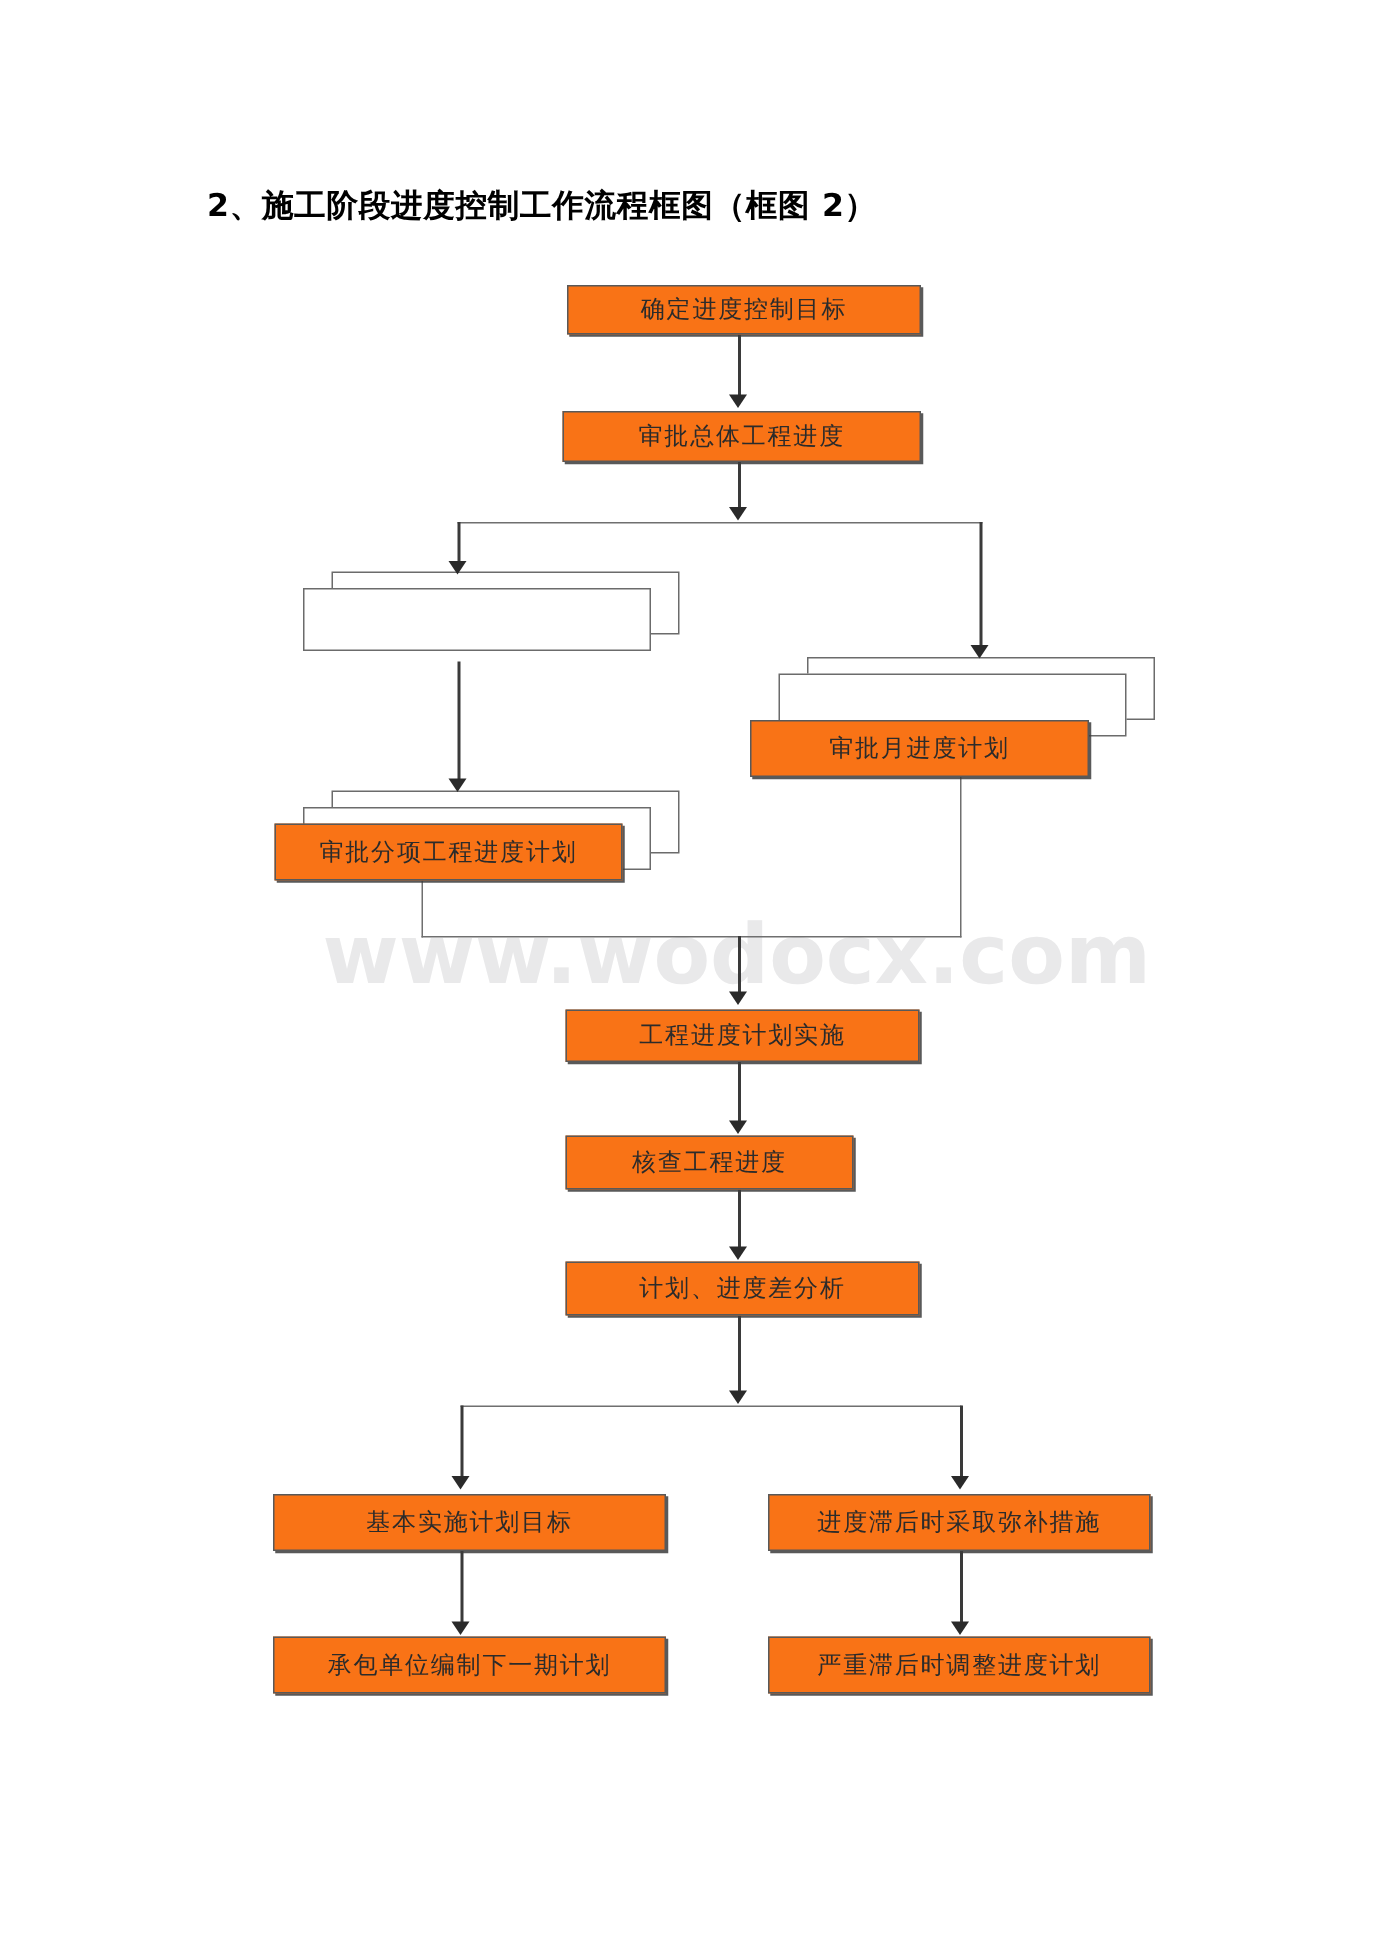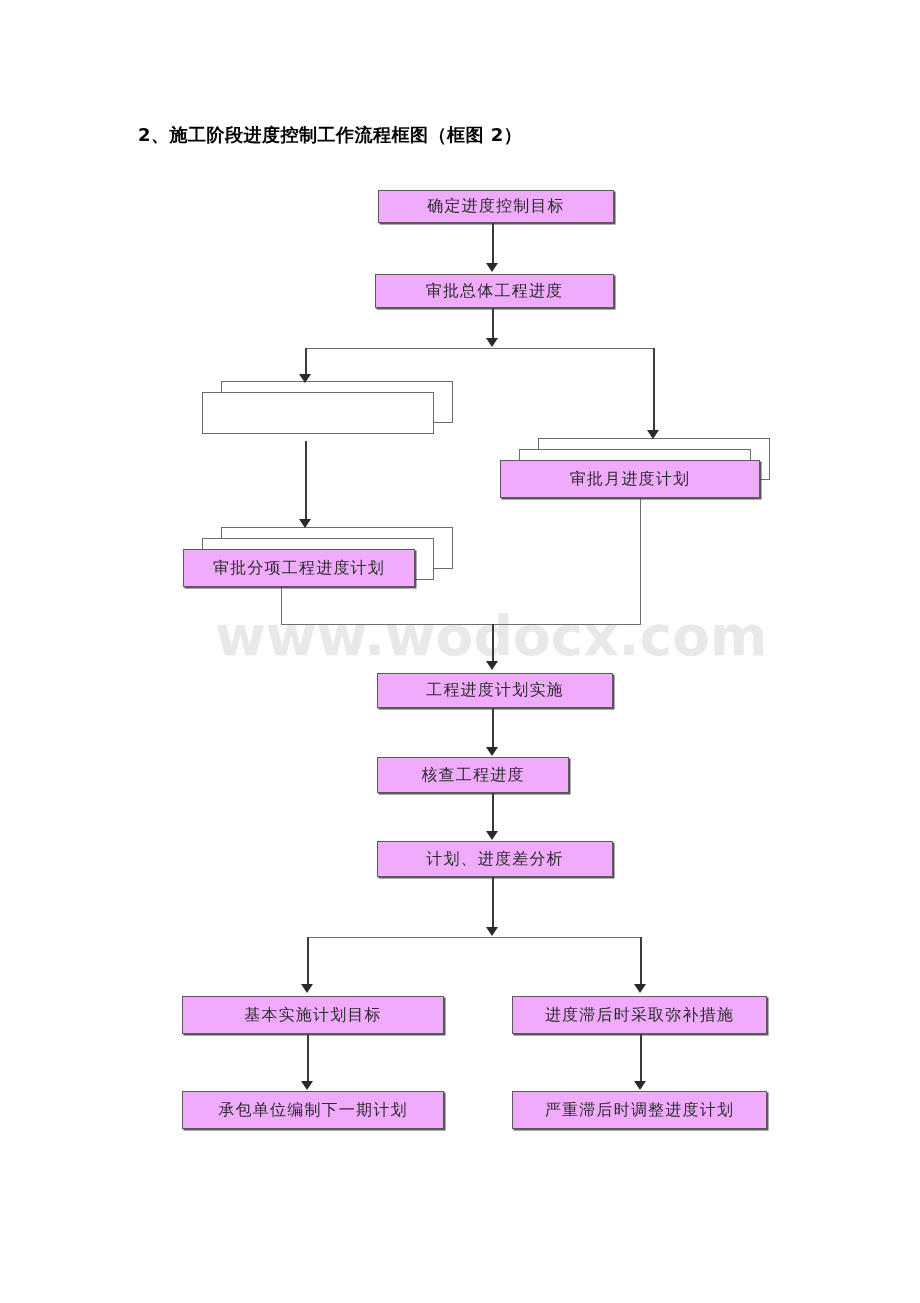--- a/index.html
+++ b/index.html
@@ -17,21 +17,21 @@
     background: #ffffff;
     overflow: hidden;
   }
 
   
   .doc-heading {
     position: absolute;
     left: 138px;
     top: 123px;
     font-family: "DejaVu Sans", "Liberation Sans", sans-serif;
-    font-size: 18px;
+    font-size: 21px;
     font-weight: bold;
     color: #000000;
     letter-spacing: 0.5px;
     white-space: nowrap;
   }
 
   
   .watermark {
     position: absolute;
     left: 215px;
@@ -44,21 +44,21 @@
     white-space: nowrap;
     user-select: none;
     z-index: 1;
   }
 
   
   .node {
     position: absolute;
     box-sizing: border-box;
     border: 1.6px solid #595959;
-    background: #f0abfc;
+    background: #f97316;
     display: flex;
     align-items: center;
     justify-content: center;
     color: #2b2b2b;
     font-family: Liberation Serif, serif;
     font-size: 16px;
     letter-spacing: 1.2px;
     white-space: nowrap;
     z-index: 4;
   }
@@ -130,21 +130,21 @@
     <div class="sheet" style="left:19px; top:11px; width:232px; height:42px;"></div>
   </div>
 
   <div class="ln v" style="left:305px; top:441px; height:82px;"></div>
   <div class="arrow" style="left:299px; top:519px;"></div>
 
   <div class="stack" style="left:500px; top:438px; width:270px; height:62px;">
     <div class="sheet" style="left:38px; top:0px;  width:232px; height:42px;"></div>
     <div class="sheet" style="left:19px; top:11px; width:232px; height:42px;"></div>
   </div>
-  <div class="node shadowed" style="left:500px; top:460px; width:260px; height:38px;">审批月进度计划</div>
+  <div class="node shadowed" style="left:500px; top:480px; width:226px; height:38px;">审批月进度计划</div>
 
   <div class="stack" style="left:183px; top:527px; width:270px; height:62px;">
     <div class="sheet" style="left:38px; top:0px;  width:232px; height:42px;"></div>
     <div class="sheet" style="left:19px; top:11px; width:232px; height:42px;"></div>
   </div>
   <div class="node shadowed" style="left:183px; top:549px; width:232px; height:38px;">审批分项工程进度计划</div>
 
   <div class="ln thin v" style="left:281px; top:587px; height:38px;"></div>
 
   <div class="ln thin v" style="left:640px; top:498px; height:127px;"></div>

